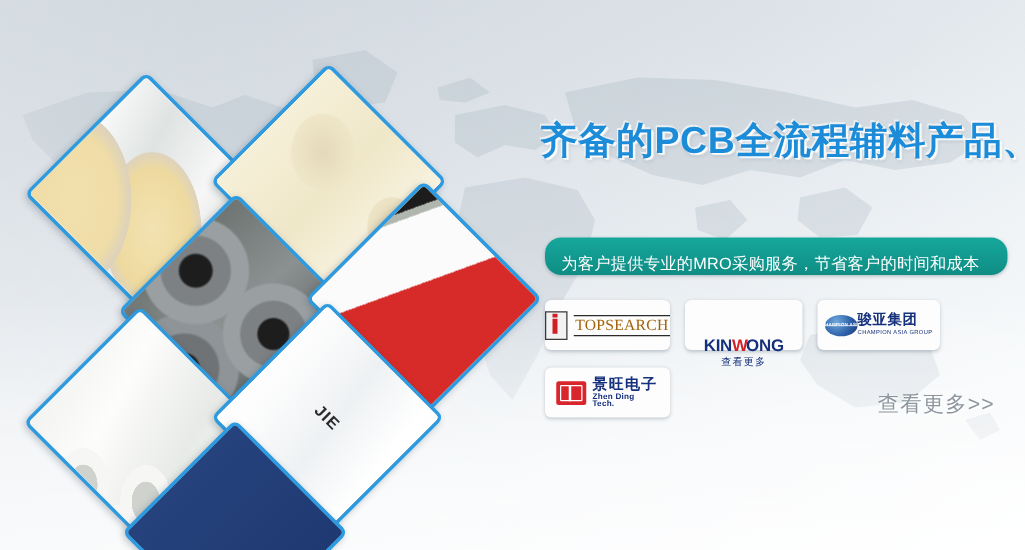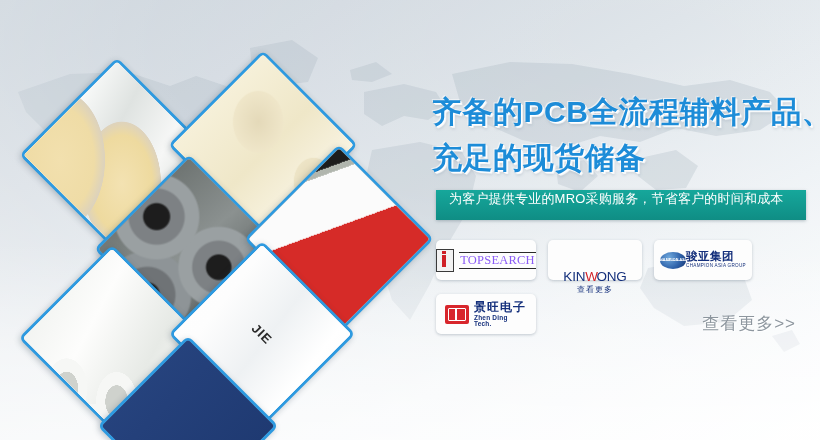--- a/index.html
+++ b/index.html
@@ -116,21 +116,21 @@
     white-space:nowrap;
   }
   #headline1{top:92px;}
   #headline2{top:138px;}
 
   .subbar{
     position:absolute;left:4px;top:190px;
     width:370px;height:30px;
     background:linear-gradient(to bottom,#16a79b 0%,#12998f 55%,#0f8d84 100%);
     box-shadow:0 1px 3px rgba(60,90,100,.35);
-    display:flex;align-items:flex-start;
+    display:flex;align-items:flex-end;border-radius:13px;
   }
   .subbar span{
     color:#ffffff;font-size:13px;padding-left:13px;
     letter-spacing:.2px;white-space:nowrap;
   }
 
   
   .logorow{position:absolute;left:4px;display:flex;gap:12px;}
   #logorow1{top:240px;}
   #logorow2{top:294px;}
@@ -155,27 +155,27 @@
     position:relative;flex:none;
   }
   .ts-mark:before{
     content:"";position:absolute;left:5px;top:5px;width:4px;height:12px;background:#cf2026;
   }
   .ts-mark:after{
     content:"";position:absolute;left:5px;top:1.5px;width:4px;height:2.5px;background:#cf2026;
   }
   .ts-text{
     font-family:"Liberation Serif","DejaVu Serif",serif;
-    font-size:12.5px;color:#8b5cf6;letter-spacing:.2px;
+    font-size:12.5px;color:#a16207;letter-spacing:.2px;
     border-top:1px solid #2a2a2a;border-bottom:1px solid #2a2a2a;
     line-height:15px;padding:0 1px;
   }
   
   .kw{text-align:center;line-height:1;}
-  .kw-en{font-size:13.5px;font-weight:normal;color:#15307c;letter-spacing:-.2px;margin-top:44px;}
+  .kw-en{font-size:13.5px;font-weight:bold;color:#15307c;letter-spacing:-.2px;margin-top:44px;}
   .kw-en i{color:#d2222a;font-style:normal;letter-spacing:-1.5px;}
   .kw-cn{font-size:8px;color:#15307c;letter-spacing:1px;margin-top:2px;}
   
   .ca-wrap{display:flex;align-items:center;gap:0;}
   .ca-globe{
     width:26px;height:17px;border-radius:50%;flex:none;
     background:radial-gradient(circle at 35% 32%,#6fa8dc 0%,#2f63ab 55%,#17336e 100%);
     position:relative;overflow:hidden;
     display:flex;align-items:center;justify-content:center;
   }
@@ -279,21 +279,20 @@
 
     <div class="tile" style="left:124px;top:362px;width:122px;height:122px;">
       <div class="inner ph-blue"></div>
     </div>
 
   </div>
 
   <div id="content">
 
     <div class="headline" id="headline1">齐备的PCB全流程辅料产品、</div>
-    <div class="headline" id="headline2">充足的现货储备</div>
 
     <div class="subbar">
       <span>为客户提供专业的MRO采购服务，节省客户的时间和成本</span>
     </div>
 
     <div class="logorow" id="logorow1">
 
       <div class="logocard" id="card-topsearch">
         <div class="ts-wrap">
           <div class="ts-mark"></div>

